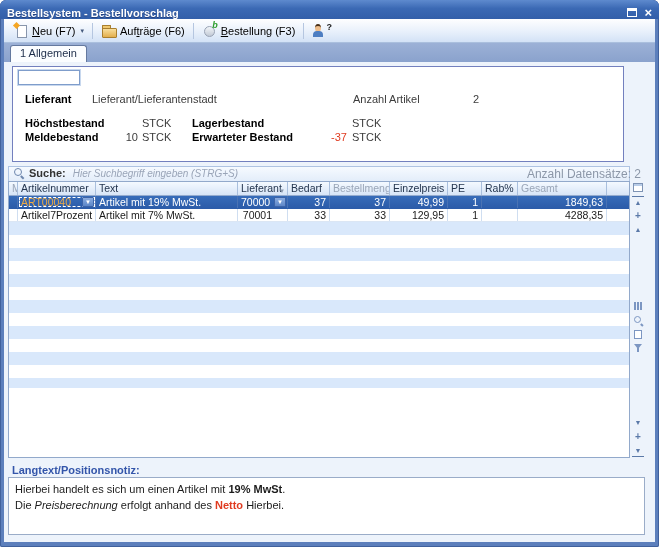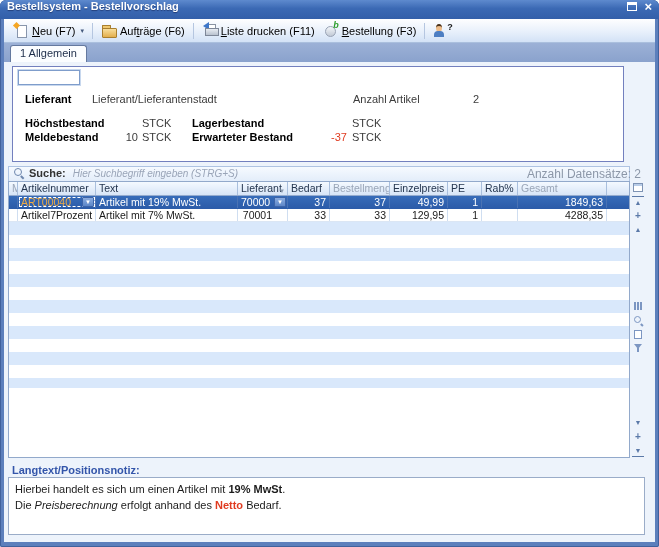--- a/index.html
+++ b/index.html
@@ -6,21 +6,21 @@
   html,body { margin:0; padding:0; background:#fff; }
   body { font-family:"Liberation Sans","DejaVu Sans",sans-serif; font-size:11px; color:#111; }
 
   .window { position:relative; width:659px; height:547px; background:#5C7FBC;
             border-radius:6px 6px 2px 2px; overflow:hidden;
             box-shadow: inset 0 0 0 1px #41619c; }
 
   
   .titlebar { position:absolute; left:0; top:0; right:0; height:19px;
               background:linear-gradient(180deg,#5e8ace 0%, #3b69b4 45%, #335fa9 100%);
-              border-radius:6px 6px 0 0; display:flex; align-items:flex-start; padding:0 7px; }
+              border-radius:6px 6px 0 0; display:flex; align-items:flex-end; padding:0 7px; }
   .titlebar .title { color:#fff; font-weight:bold; font-size:11px; flex:1;
                      text-shadow:0 1px 1px rgba(0,0,40,.4); }
   .win-controls { display:flex; align-items:center; gap:7px; }
   .win-restore { width:10px; height:9px; border:1px solid #fff; border-top:3px solid #fff; display:inline-block; }
   .win-close { color:#fff; font-weight:bold; font-size:13px; line-height:13px; cursor:default; }
 
   
   .frame { position:absolute; left:4px; right:4px; top:19px; bottom:5px; background:#edf3fb; }
 
   
@@ -173,26 +173,20 @@
         <span class="ico ico-new"></span>
         <span class="lbl"><span></span><span class="key">N</span><span>eu (F7)</span></span>
         <span class="dd-arrow">▾</span>
       </div>
       <span class="tb-sep"></span>
       <div class="tbtn">
         <span class="ico ico-folder"></span>
         <span class="lbl"><span>Auf</span><span class="key">t</span><span>räge (F6)</span></span>
       </div>
       <span class="tb-sep"></span>
-      <div class="tbtn">
-        <span class="ico ico-printer">
-            <span class="mini-arrow"></span>
-          </span>
-        <span class="lbl"><span></span><span class="key">L</span><span>iste drucken (F11)</span></span>
-      </div>
       <div class="tbtn">
         <span class="ico ico-order">
             <span class="badge">b</span>
           </span>
         <span class="lbl"><span></span><span class="key">B</span><span>estellung (F3)</span></span>
       </div>
       <span class="tb-sep"></span>
       <div class="tbtn">
         <span class="ico ico-help"></span>
         <span class="help-mark">?</span>
@@ -290,18 +284,18 @@
         <span class="ico-funnel"></span>
         <span class="nav-spacer"></span>
         <span class="nav-btn">▼</span>
         <span class="nav-btn nav-plus">+</span>
         <span class="nav-btn glyph-bar-bottom">▼</span>
       </div>
 
       <div class="notes-label">Langtext/Positionsnotiz:</div>
       <div class="notes-box">
         <p class="l1"><span>Hierbei handelt es sich um einen Artikel mit </span><span class="b">19% MwSt</span><span>.</span></p>
-        <p class="l2"><span>Die </span><span class="i">Preisberechnung</span><span> erfolgt anhand des </span><span class="red-b">Netto</span><span> Bedarf.</span></p>
+        <p class="l2"><span>Die </span><span class="i">Preisberechnung</span><span> erfolgt anhand des </span><span class="red-b">Netto</span><span> Hierbei.</span></p>
       </div>
 
     </div>
   </div>
 </div>
 
 </body></html>

